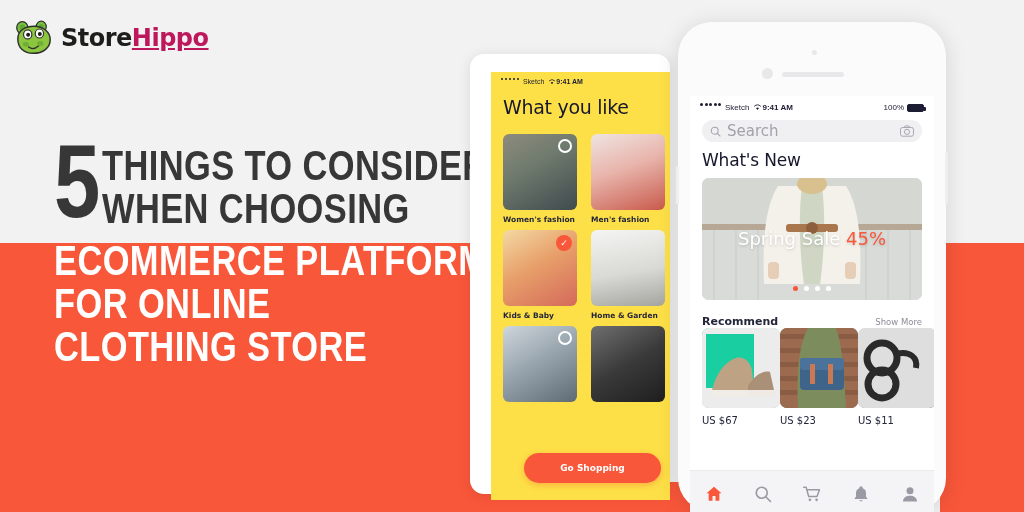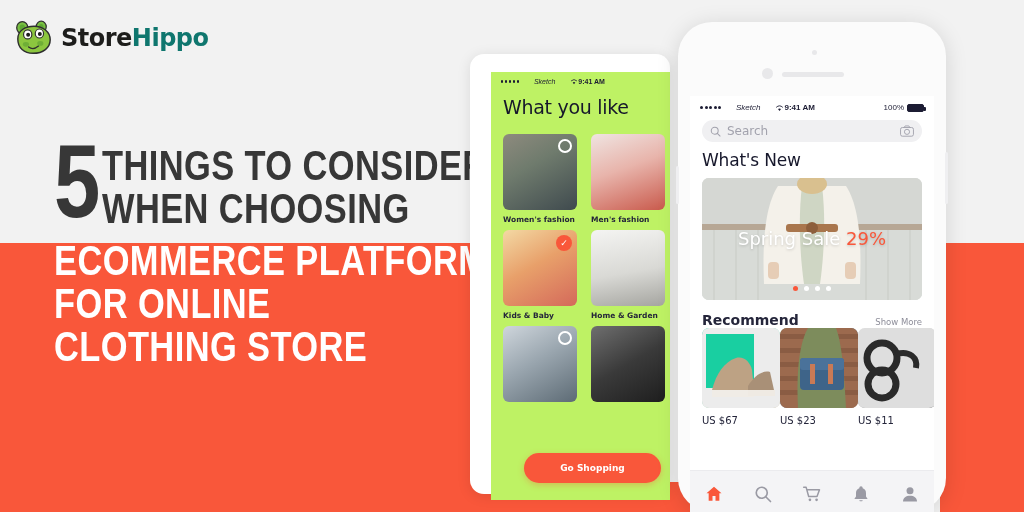--- a/index.html
+++ b/index.html
@@ -35,21 +35,21 @@
     height: 40px;
   }
   .hippo { width: 40px; height: 36px; display: block; }
   .logo-text {
     font-family: "DejaVu Sans", sans-serif;
     font-weight: 700; font-size: 24px; letter-spacing: -0.5px;
     line-height: 1;
     white-space: nowrap;
   }
   .logo-text .dark { color: #1d1d1b; }
-  .logo-text .green { color: #0f766e; }
+  .logo-text .green { color: #be185d; text-decoration: underline; }
 
   
   #headline {
     position: absolute; left: 54px; top: 141px;
     width: 420px;
   }
   .hl-line {
     font-family: "Liberation Sans Narrow", "Liberation Sans", sans-serif;
     font-weight: 700;
     font-stretch: condensed;
@@ -79,21 +79,21 @@
   #phone-left {
     position: absolute; left: 470px; top: 54px;
     width: 200px; height: 440px;
     background: #ffffff;
     border-radius: 14px;
     box-shadow: 0 2px 14px rgba(0,0,0,0.10);
   }
   #phone-left-screen {
     position: absolute; left: 21px; top: 18px;
     width: 179px; height: 428px;
-    background: #bef264;
+    background: #fde047;
     overflow: hidden;
   }
 
   
   #phone-right {
     position: absolute; left: 678px; top: 22px;
     width: 268px; height: 490px;
     background: #fbfbfb;
     border-radius: 34px;
     box-shadow: 0 3px 22px rgba(0,0,0,0.13);
@@ -112,21 +112,21 @@
   #r-sensor { left: 134px; top: 28px; width: 5px; height: 5px; border-radius: 50%; }
   #r-volume { position: absolute; left: -2px; top: 144px; width: 3px; height: 38px; background: #efeff1; border-radius: 2px; }
   #r-power  { position: absolute; right: -2px; top: 130px; width: 3px; height: 52px; background: #efeff1; border-radius: 2px; }
 
   
   .statusbar {
     display: flex; align-items: center;
     font-family: "Liberation Sans", sans-serif;
     color: #1c1c33;
   }
-  .sb-left { display: flex; align-items: center; gap: 15px; font-style: italic; }
+  .sb-left { display: flex; gap: 4px; }
   .sb-dots { display: flex; gap: 1.5px; }
   .sb-dot { width: 3px; height: 3px; border-radius: 50%; background: #1c1c33; }
   .sb-time { flex: 1; text-align: left; font-weight: 700; }
   .sb-right { display: flex; align-items: center; gap: 3px; }
   .battery {
     width: 17px; height: 8px; border: 1px solid #1c1c33; border-radius: 2px;
     position: relative; background: #1c1c33;
   }
   .battery::after {
     content: ''; position: absolute; right: -3px; top: 2px;
@@ -190,21 +190,21 @@
     font-size: 8px;
   }
   #rp-search {
     position: absolute; left: 12px; top: 24px;
     width: 220px; height: 22px;
     background: #f0f0f2; border-radius: 11px;
     display: flex; align-items: center; padding: 0 8px;
     gap: 6px;
   }
   #rp-search .ph {
-    flex: 1; font-size: 12px; color: #a2a2ad;
+    flex: 1; font-size: 15px; color: #a2a2ad;
     font-family: "DejaVu Sans", sans-serif;
   }
   #rp-title {
     position: absolute; left: 12px; top: 54px;
     font-size: 17px; color: #16172b;
     font-family: "DejaVu Sans", sans-serif;
     letter-spacing: -0.2px;
   }
   #rp-hero {
     position: absolute; left: 12px; top: 82px;
@@ -226,21 +226,21 @@
     display: flex; justify-content: center; gap: 6px;
   }
   .dot { width: 5px; height: 5px; border-radius: 50%; background: #ffffff; }
   .dot.active { background: #f9573a; }
 
   #rp-recrow {
     position: absolute; left: 12px; top: 212px; width: 220px;
     display: flex; align-items: baseline; justify-content: space-between;
   }
   #rp-rec-title {
-    font-size: 14px; font-weight: 700; color: #24253a;
+    font-size: 11px; font-weight: 700; color: #24253a;
     font-family: "DejaVu Sans", sans-serif;
   }
   #rp-show-more {
     font-size: 8.5px; color: #8d8d99;
     font-family: "DejaVu Sans", sans-serif;
     margin-top: 9px;
   }
   #rp-products {
     position: absolute; left: 12px; top: 232px;
     display: flex; gap: 0;
@@ -441,21 +441,21 @@
             </g>
           </g>
           <path d="M76 8 C64 26 60 60 62 106 L158 106 C160 60 156 26 144 8 Z" fill="#f4f1ea"></path>
           <path d="M100 8 C96 40 98 78 102 106 L118 106 C122 78 124 40 120 8 Z" fill="#cfd6c4"></path>
           <ellipse cx="110" cy="6" rx="15" ry="10" fill="#d9c08f"></ellipse>
           <rect x="84" y="46" width="52" height="8" rx="3" fill="#a9764d"></rect>
           <circle cx="110" cy="50" r="6" fill="#8d5f3c"></circle>
           <rect x="66" y="84" width="11" height="17" rx="4" fill="#e6cdb6"></rect>
           <rect x="143" y="84" width="11" height="17" rx="4" fill="#e6cdb6"></rect>
         </svg>
-        <div id="rp-hero-text"><span>Spring Sale </span><span class="pct">29%</span></div>
+        <div id="rp-hero-text"><span>Spring Sale </span><span class="pct">45%</span></div>
         <div id="rp-dots">
           <span class="dot active"></span>
           <span class="dot"></span>
           <span class="dot"></span>
           <span class="dot"></span>
         </div>
       </div>
 
       <div id="rp-recrow">
         <div id="rp-rec-title">Recommend</div>

